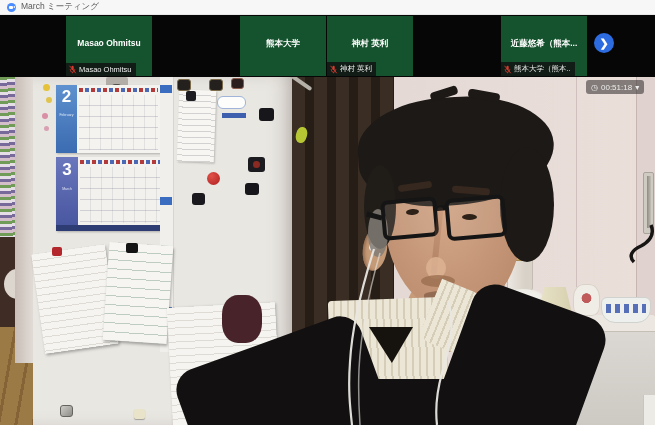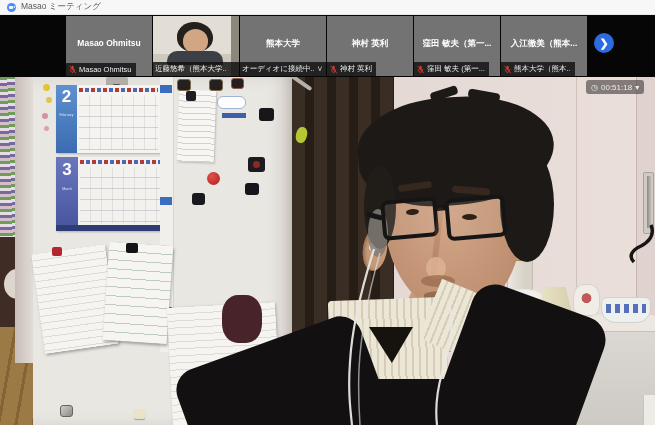--- a/index.html
+++ b/index.html
@@ -7,102 +7,77 @@
   .app{position:relative;width:655px;height:425px;overflow:hidden;background:#000;}
   .s{position:absolute;}
   
   .titlebar{position:absolute;left:0;top:0;width:655px;height:15px;background:#f7f7f7;border-bottom:1px solid #e8e8e8;display:flex;align-items:center;gap:5px;padding:0 7px;}
   .zoomicon{width:9px;height:9px;border-radius:50%;background:#4a8cff;position:relative;flex:0 0 auto;}
   .zoomicon:after{content:"";position:absolute;left:2px;top:3px;width:4px;height:3px;background:#fff;border-radius:1px;}
   .zoomicon:before{content:"";position:absolute;left:6px;top:3px;border-top:1.5px solid transparent;border-bottom:1.5px solid transparent;border-right:2px solid #fff;}
   .apptitle{font-size:8.5px;color:#5a5a5a;}
   
   .filmstrip{position:absolute;left:0;top:15px;width:655px;height:62px;background:#060606;}
-  .tile{position:absolute;top:1px;height:60px;width:86px;background:#737373;overflow:hidden;}
+  .tile{position:absolute;top:1px;height:60px;width:86px;background:#14532d;overflow:hidden;}
   .cname{position:absolute;left:0;right:0;top:22px;text-align:center;color:#fff;font-weight:bold;font-size:8.5px;white-space:nowrap;overflow:hidden;}
   .tlabel{position:absolute;left:0;bottom:0;display:flex;align-items:center;gap:2px;background:rgba(16,16,16,.82);color:#eee;font-size:7.5px;padding:2px 4px 2px 2px;white-space:nowrap;max-width:86px;overflow:hidden;}
   .tlabel.full{right:0;max-width:none;}
   .micsvg{width:9px;height:9px;flex:0 0 auto;}
   .nextbtn{position:absolute;left:594px;top:18px;width:20px;height:20px;border-radius:50%;background:#2d6ce0;border:none;color:#fff;font-size:11px;font-weight:bold;line-height:18px;text-align:center;padding:0;cursor:pointer;}
   
   .stage{position:absolute;left:0;top:77px;width:655px;height:348px;overflow:hidden;background:linear-gradient(90deg,#dcd1ce 0%,#e4d8d5 55%,#ebdfda 100%);}
   .badge{position:absolute;left:586px;top:3px;height:14px;display:flex;align-items:center;gap:3px;background:rgba(45,42,42,.55);border-radius:3px;padding:0 5px;color:#ececec;font-size:8px;z-index:40;}
   .stripepaper{background:repeating-linear-gradient(180deg,#f5f4f0 0 6px,#dedbd4 6px 7px);}
 </style>
 </head>
 <body>
 
 <div class="app">
 
   <div class="titlebar">
     <span class="zoomicon"></span>
-    <span class="apptitle">Masao ミーティング</span>
+    <span class="apptitle">March ミーティング</span>
   </div>
 
   <div class="filmstrip">
 
     <div class="tile" style="left:66px">
       <div class="cname">Masao Ohmitsu</div>
       <div class="tlabel">
         <svg class="micsvg" viewBox="0 0 12 12">
             <rect x="4.6" y="1" width="3" height="6" rx="1.5" fill="#d63a2f"></rect>
             <path d="M3 5.2v1.3a3 3 0 0 0 6 0V5.2" stroke="#d63a2f" stroke-width="1" fill="none"></path>
             <line x1="6" y1="9.4" x2="6" y2="11" stroke="#d63a2f" stroke-width="1"></line>
             <line x1="2" y1="1" x2="10.4" y2="11" stroke="#d63a2f" stroke-width="1.2"></line>
           </svg>
         <span>Masao Ohmitsu</span>
       </div>
     </div>
 
-    <div class="tile" style="left:153px;background:#c9c2b8">
-      <div class="s" style="left:0;top:0;width:86px;height:60px;background:linear-gradient(180deg,#e3ded5 0 38px,#cfc8bd 38px 60px)"></div>
-      <div class="s" style="left:78px;top:0;width:8px;height:60px;background:#8d867b"></div>
-      <div class="s" style="left:24px;top:6px;width:36px;height:30px;border-radius:48% 52% 46% 46%;background:#26201c"></div>
-      <div class="s" style="left:30px;top:13px;width:25px;height:24px;border-radius:50% 50% 46% 46%;background:#d0a685"></div>
-      <div class="s" style="left:14px;top:35px;width:56px;height:14px;border-radius:10px 10px 0 0;background:#3c4046"></div>
-      <div class="tlabel full">
-        <span>近藤悠希（熊本大学..</span>
-      </div>
-    </div>
 
     <div class="tile" style="left:240px">
       <div class="cname">熊本大学</div>
-      <div class="tlabel full">
-        <span>オーディオに接続中.. ∨</span>
-      </div>
     </div>
 
     <div class="tile" style="left:327px">
       <div class="cname">神村 英利</div>
       <div class="tlabel">
         <svg class="micsvg" viewBox="0 0 12 12">
             <rect x="4.6" y="1" width="3" height="6" rx="1.5" fill="#d63a2f"></rect>
             <path d="M3 5.2v1.3a3 3 0 0 0 6 0V5.2" stroke="#d63a2f" stroke-width="1" fill="none"></path>
             <line x1="6" y1="9.4" x2="6" y2="11" stroke="#d63a2f" stroke-width="1"></line>
             <line x1="2" y1="1" x2="10.4" y2="11" stroke="#d63a2f" stroke-width="1.2"></line>
           </svg>
         <span>神村 英利</span>
       </div>
     </div>
 
-    <div class="tile" style="left:414px">
-      <div class="cname">窪田 敏夫（第一...</div>
-      <div class="tlabel">
-        <svg class="micsvg" viewBox="0 0 12 12">
-            <rect x="4.6" y="1" width="3" height="6" rx="1.5" fill="#d63a2f"></rect>
-            <path d="M3 5.2v1.3a3 3 0 0 0 6 0V5.2" stroke="#d63a2f" stroke-width="1" fill="none"></path>
-            <line x1="6" y1="9.4" x2="6" y2="11" stroke="#d63a2f" stroke-width="1"></line>
-            <line x1="2" y1="1" x2="10.4" y2="11" stroke="#d63a2f" stroke-width="1.2"></line>
-          </svg>
-        <span>窪田 敏夫 (第一...</span>
-      </div>
-    </div>
 
     <div class="tile" style="left:501px">
-      <div class="cname">入江徹美（熊本...</div>
+      <div class="cname">近藤悠希（熊本...</div>
       <div class="tlabel">
         <svg class="micsvg" viewBox="0 0 12 12">
             <rect x="4.6" y="1" width="3" height="6" rx="1.5" fill="#d63a2f"></rect>
             <path d="M3 5.2v1.3a3 3 0 0 0 6 0V5.2" stroke="#d63a2f" stroke-width="1" fill="none"></path>
             <line x1="6" y1="9.4" x2="6" y2="11" stroke="#d63a2f" stroke-width="1"></line>
             <line x1="2" y1="1" x2="10.4" y2="11" stroke="#d63a2f" stroke-width="1.2"></line>
           </svg>
         <span>熊本大学（熊本..</span>
       </div>
     </div>

